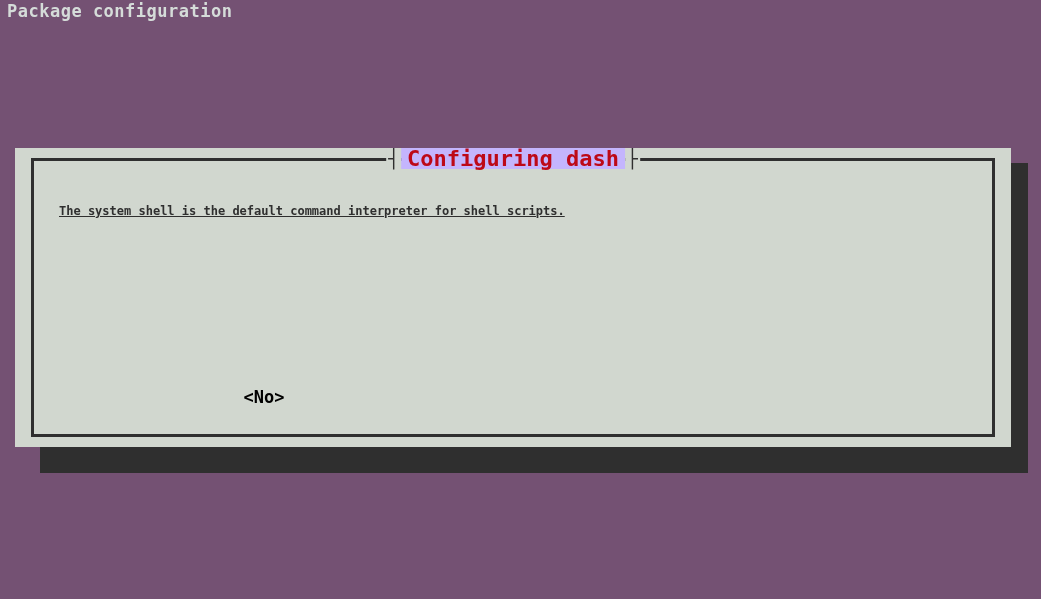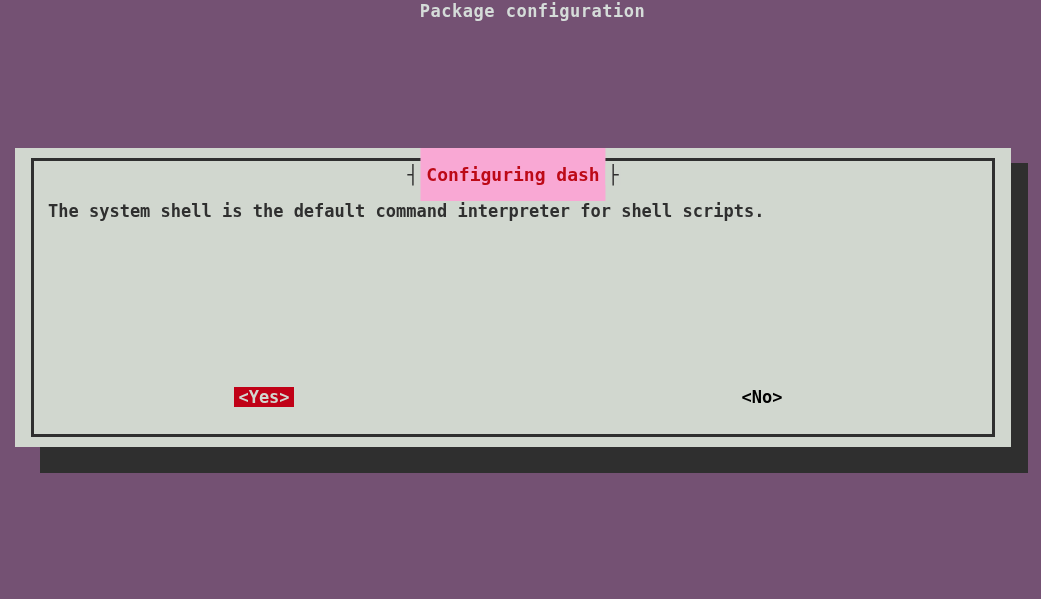--- a/index.html
+++ b/index.html
@@ -12,23 +12,22 @@
       height: 599px;
       background-color: #745173;
       font-family: "DejaVu Sans Mono", "Liberation Mono", "Courier New", monospace;
       font-size: 17px;
       overflow: hidden;
       position: relative;
     }
     .header {
       color: #d5dcd9;
       font-weight: bold;
-      padding: 1px 0 0 24px;
+      padding: 1px 0 0 7px;
       letter-spacing: 0.5px;
-      text-align: center;
     }
     .dialog-shadow {
       position: absolute;
       top: 163px;
       left: 40px;
       width: 988px;
       height: 310px;
       background-color: #2f2f2f;
     }
     .dialog {
@@ -58,36 +57,37 @@
     }
     .title-bracket {
       background-color: #d1d7cf;
       color: #2f2f2f;
       font-weight: bold;
       padding: 0 2px;
       font-size: 18px;
       line-height: 21px;
     }
     .title-text {
-      background-color: #f9a8d4;
+      background-color: #c4b5fd;
       color: #bd0917;
       font-weight: bold;
-      padding: 16px 6px;
-      font-size: 18px;
+      padding: 0 6px;
+      font-size: 22px;
       line-height: 21px;
     }
     .content {
       position: absolute;
       top: 50px;
-      left: 33px;
+      left: 44px;
       right: 40px;
       color: #2f2f2f;
       font-weight: bold;
       line-height: 27.5px;
-      font-size: 17px;
+      font-size: 12px;
+      text-decoration: underline;
     }
     .buttons {
       position: absolute;
       bottom: 40px;
       left: 0;
       right: 0;
       display: flex;
       font-weight: bold;
       font-size: 17px;
     }
@@ -128,20 +128,17 @@
     <span class="title-bracket">├</span>
   </div>
 
   <div class="content">
     <div>The system shell is the default command interpreter for shell scripts.</div>
     <br>
     <br>
   </div>
 
   <div class="buttons">
-    <div class="btn-yes-wrap">
-      <span class="btn-yes">&lt;Yes&gt;</span>
-    </div>
     <div class="btn-no-wrap">
       <span class="btn-no">&lt;No&gt;</span>
     </div>
   </div>
 </div>
 
 </body></html>

